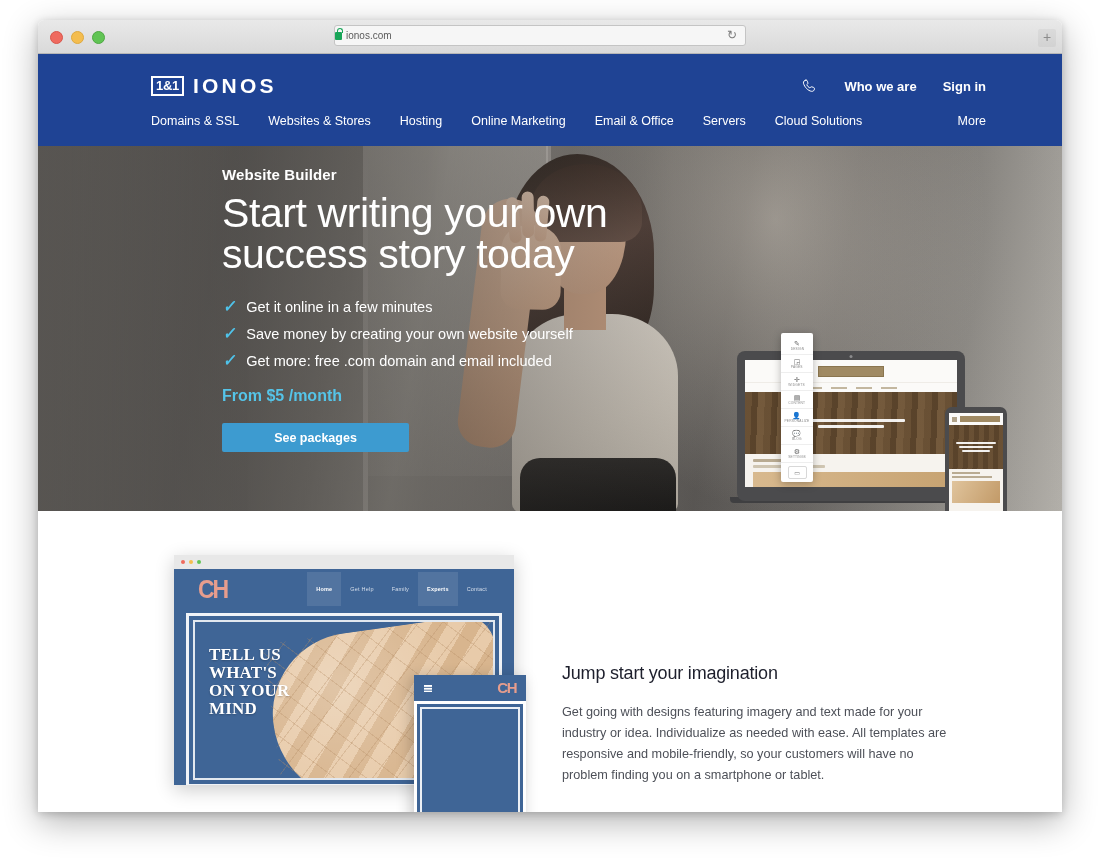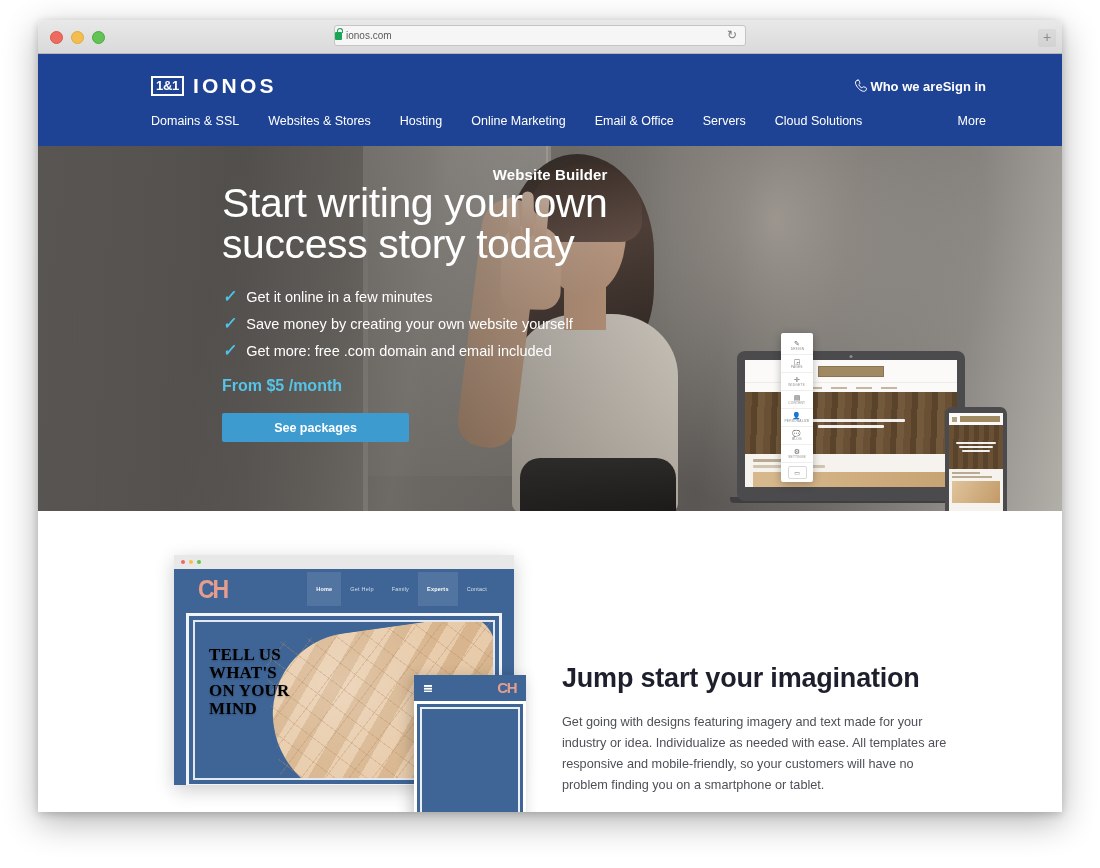--- a/index.html
+++ b/index.html
@@ -142,20 +142,21 @@
     font-weight: bold;
     letter-spacing: 3.2px;
   }
 
   .header-right {
     position: absolute;
     right: 76px;
     top: 24px;
     display: flex;
     align-items: center;
+    gap: 26px;
   }
   .phone-icon svg { display: block; }
   .header-link {
     color: #ffffff;
     font-size: 13px;
     font-weight: bold;
     text-decoration: none;
   }
 
   #main-nav {
@@ -300,22 +301,22 @@
   .hero-content {
     position: absolute;
     left: 184px;
     top: 20px;
     z-index: 6;
   }
   .eyebrow {
     color: #ffffff;
     font-size: 15px;
     font-weight: bold;
+    margin-bottom: 10px;
     letter-spacing: 0.1px;
-    text-align: right;
   }
   .hero-title {
     color: #ffffff;
     font-size: 41px;
     line-height: 1.0;
     font-weight: 300;
     letter-spacing: -0.4px;
     margin: 0 0 24px 0;
     max-width: 400px;
   }
@@ -644,21 +645,21 @@
   .tpl-chair-tufts {
     position: absolute;
     inset: 0;
     background:
       repeating-linear-gradient(45deg, rgba(180,140,100,0.30) 0 1px, transparent 1px 19px),
       repeating-linear-gradient(-45deg, rgba(180,140,100,0.30) 0 1px, transparent 1px 19px);
   }
   .tpl-headline {
     position: absolute;
     left: 14px; top: 24px;
-    color: #000000;
+    color: #ffffff;
     font-family: "Liberation Serif", serif;
     font-weight: bold;
     font-size: 17px;
     line-height: 18px;
     letter-spacing: 0.2px;
     text-shadow: 0 1px 2px rgba(0,0,0,0.25);
   }
 
   
   .tpl-phone {
@@ -704,22 +705,22 @@
     overflow: hidden;
   }
 
   
   #template-copy {
     margin-left: 48px;
     padding-top: 108px;
     max-width: 400px;
   }
   #copy-title {
-    font-size: 27px;
-    font-weight: bold;
+    font-size: 18px;
+    font-weight: normal;
     color: #1d1f2c;
     margin: 0 0 18px 0;
     letter-spacing: -0.2px;
   }
   #copy-body {
     font-size: 12.7px;
     line-height: 1.65;
     color: #4d5058;
     margin: 0;
   }

